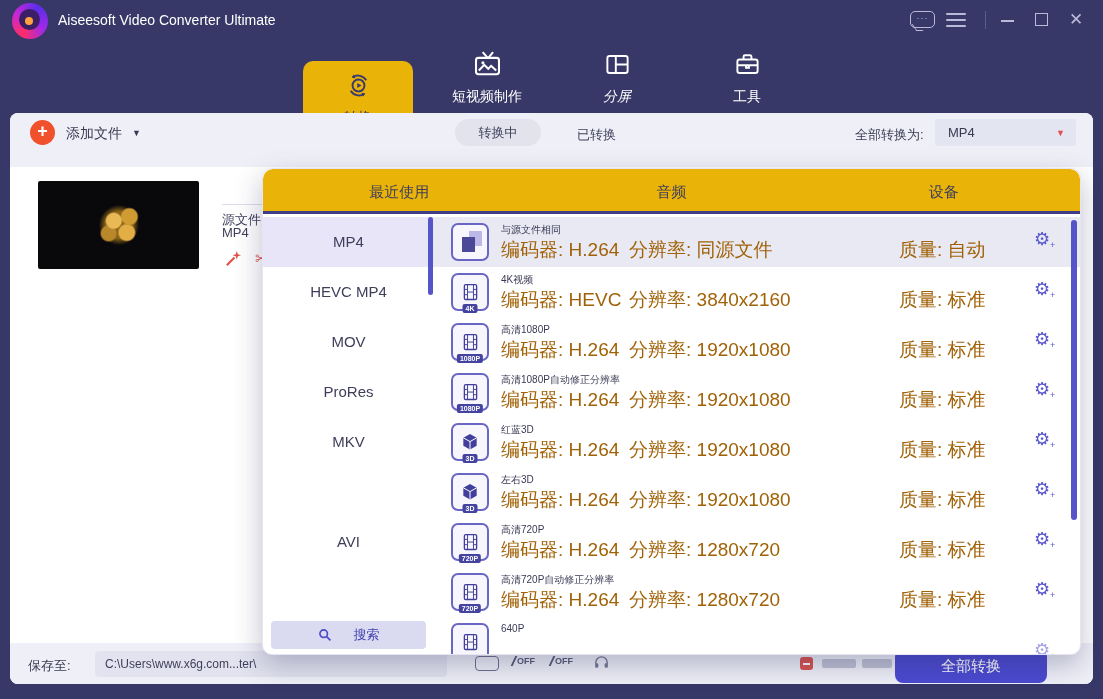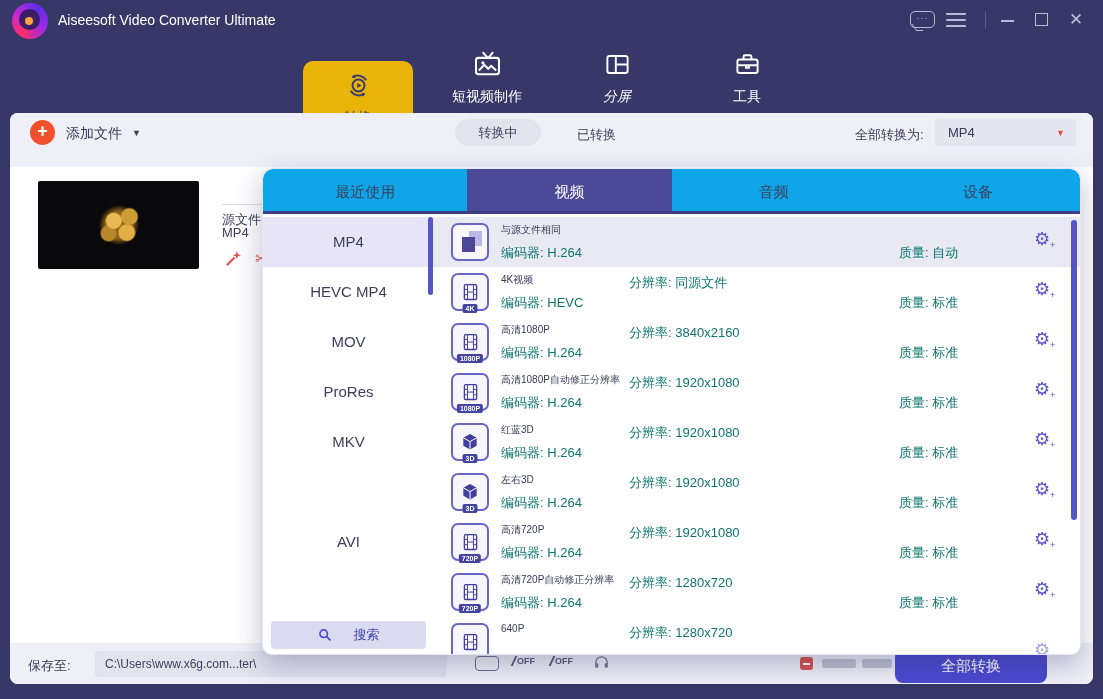--- a/index.html
+++ b/index.html
@@ -89,21 +89,21 @@
   .f-redchip::after { content:""; position:absolute; left:3px; top:5.5px; width:7px; height:2px; background:#fff; }
   .f-blob { position:absolute; top:16px; height:9px; background:#aeb1c6; opacity:.75; border-radius:2px; }
   .f-b1 { left:812px; width:34px; } .f-b2 { left:852px; width:30px; }
   .convert-btn { position:absolute; left:885px; top:536px; width:152px; height:34px; background:#4b4acf;
     border-radius:8px; color:#fff; font-size:15px; text-align:center; line-height:34px; z-index:1; }
   
   .panel { position:absolute; left:262px; top:168px; width:819px; height:487px; background:#ffffff;
     border-radius:10px; box-shadow:0 10px 28px rgba(40,40,90,.30); z-index:5; overflow:hidden;
     border:1px solid #e6e6f2; }
   .panel-tabs { position:absolute; left:0; top:0; width:100%; height:45px; display:flex;
-    background:#0ea5e9; border-bottom:3px solid #3e3d85; border-radius:10px 10px 0 0; }
+    background:#eab308; border-bottom:3px solid #3e3d85; border-radius:10px 10px 0 0; }
   .panel-tab { flex:1; text-align:center; line-height:45px; font-size:15px; color:#3f3f5c; cursor:pointer; }
   .panel-tab.active { background:#4b4a99; color:#ffffff; }
   .p-sidebar { position:absolute; left:0; top:48px; width:171px; height:439px; }
   .p-side-item { position:absolute; left:0; width:171px; height:50px; line-height:50px; text-align:center;
     font-size:15px; color:#3e3e5a; cursor:pointer; }
   .p-side-item.sel { background:#e8e5f9; }
   .p-side-scroll { position:absolute; left:165px; top:48px; width:5px; height:78px; background:#5655c8;
     border-radius:3px; }
   .p-search { position:absolute; left:8px; top:452px; width:155px; height:28px; background:#dadaf1;
     border-radius:4px; display:flex; align-items:center; justify-content:center; gap:22px;
@@ -112,22 +112,22 @@
   .f-row { position:absolute; left:0; width:648px; height:50px; }
   .f-row.sel { background:#e9e9f4; }
   .f-ico { position:absolute; left:17px; top:6px; width:38px; height:38px; border:2px solid #6a66c4;
     border-radius:7px; background:#f7f6fd; display:flex; align-items:center; justify-content:center; }
   .f-badge { position:absolute; left:50%; transform:translateX(-50%); bottom:-4px; background:#44439f;
     color:#fff; font-size:7px; font-weight:bold; padding:1px 3px; border-radius:2px; white-space:nowrap; }
   .f-badge:empty { display:none; }
   .sq-back { position:absolute; left:16px; top:6px; width:13px; height:15px; background:#bcb8e8; }
   .sq-front { position:absolute; left:9px; top:12px; width:13px; height:15px; background:#4b4898; }
   .f-title { position:absolute; left:67px; top:6px; font-size:10px; color:#3a3a55; }
-  .f-meta { position:absolute; top:27px; font-size:13px; color:#0f766e; }
-  .f-enc { left:67px; } .f-res { left:195px;margin-top:30px; } .f-qual { left:465px; }
+  .f-meta { position:absolute; top:20px; font-size:19px; color:#a16207; }
+  .f-enc { left:67px; } .f-res { left:195px; } .f-qual { left:465px; }
   .f-gear { position:absolute; left:600px; top:13px; font-size:18px; color:#5b59ce; line-height:1; }
   .f-gear::after { content:"+"; position:absolute; right:-5px; bottom:-2px; font-size:9px; color:#5b59ce; }
   .p-list-scroll { position:absolute; left:637px; top:3px; width:6px; height:300px; background:#5655c8;
     border-radius:3px; }
 </style>
 </head>
 <body>
 
 <div class="titlebar">
   <div class="logo"></div>
@@ -233,21 +233,20 @@
     <div class="f-redchip"></div>
     <div class="f-blob f-b1"></div>
     <div class="f-blob f-b2"></div>
   </div>
   <div class="convert-btn">全部转换</div>
 </div>
 
 <div class="panel">
   <div class="panel-tabs">
     <div class="panel-tab">最近使用</div>
-    <div class="panel-tab active">视频</div>
     <div class="panel-tab">音频</div>
     <div class="panel-tab">设备</div>
   </div>
 
   <div class="p-sidebar">
     <div class="p-side-item sel" style="top:0">MP4</div>
     <div class="p-side-item" style="top:50px">HEVC MP4</div>
     <div class="p-side-item" style="top:100px">MOV</div>
     <div class="p-side-item" style="top:150px">ProRes</div>
     <div class="p-side-item" style="top:200px">MKV</div>

